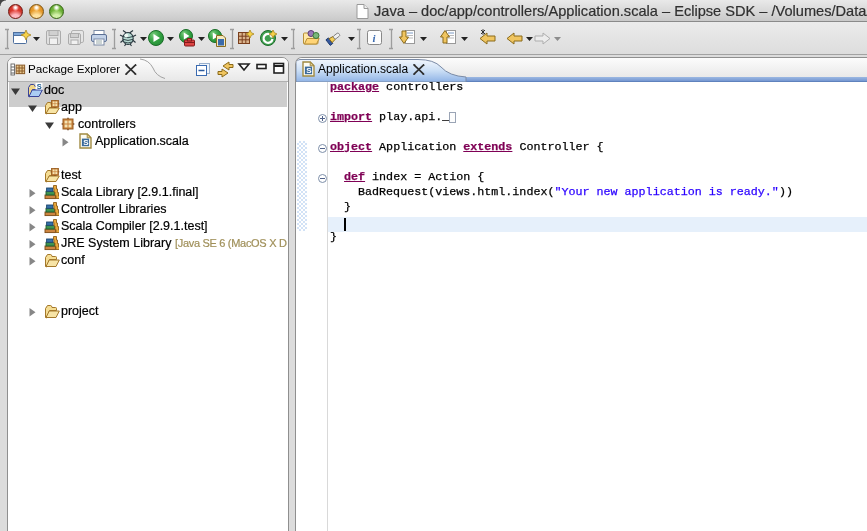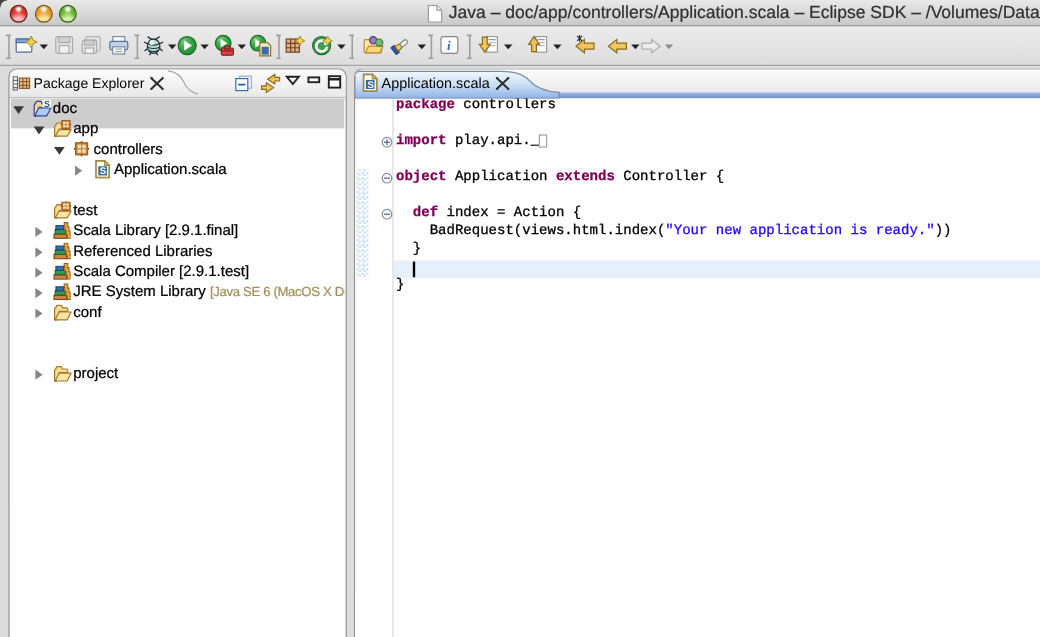--- a/index.html
+++ b/index.html
@@ -19,21 +19,21 @@
  background:linear-gradient(#fdfdfd,#e8e8e8);border-bottom:1px solid #b0b0b0;}
 .row{position:absolute;left:0;right:0;height:25px;font-size:12.5px;color:#000;}
 .row svg{position:absolute;}
 .row .lbl{position:absolute;top:1px;white-space:nowrap;-webkit-text-stroke:0.2px currentColor;}
 #etabs{position:absolute;left:0;top:0;right:0;height:19px;background:linear-gradient(#fcfcfc,#e9e9e9);}
 #eband{position:absolute;left:0;top:19px;right:0;height:5px;
  background:linear-gradient(#9cb8e2,#7698d2);border-bottom:1px solid #5f82bd;box-sizing:border-box;}
 #ecode{position:absolute;left:0;top:24px;right:0;bottom:0;background:#fff;
  font-family:"Liberation Mono",monospace;font-size:11.7px;}
 .cl{position:absolute;left:34px;height:15px;line-height:15px;white-space:pre;-webkit-text-stroke:0.25px currentColor;}
-.kw{color:#7f0055;font-weight:bold;}
+.kw{color:#7f0055;font-weight:bold;text-decoration:underline;}
 .st{color:#2a00ff;}
 #curline{position:absolute;left:32px;right:0;top:135px;height:15px;background:#e6f0fb;}
 #hatch{position:absolute;left:1px;top:59px;width:10px;height:90px;
  background:conic-gradient(#d2e2f6 90deg,#ffffff 90deg 180deg,#d2e2f6 180deg 270deg,#ffffff 270deg);background-size:4px 4px;}
 #foldsep{position:absolute;left:31px;top:0;bottom:0;width:1px;background:#d9d9d9;}
 .fold{position:absolute;left:21.5px;width:9px;height:9px;border:1px solid #7e8fa9;border-radius:50%;
  background:#fff;box-sizing:border-box;}
 .fold:after{content:"";position:absolute;left:1px;right:1px;top:3px;height:1px;background:#51628a;}
 .fold.plus:before{content:"";position:absolute;left:3px;top:1px;bottom:1px;width:1px;background:#51628a;}
 #cursor{position:absolute;left:48px;top:136px;width:2px;height:13px;background:#000;}
@@ -383,21 +383,21 @@
         </svg>
         <span class="lbl" style="left:52px">Scala Library [2.9.1.final]</span>
       </div>
   <div class="row" style="top:119px">
         <svg width="7" height="9" style="left:20px;top:4.5px">
           <use href="#tri-c"></use>
         </svg>
         <svg width="15" height="15" style="left:35px;top:1px">
           <use href="#ic-lib"></use>
         </svg>
-        <span class="lbl" style="left:52px">Referenced Libraries</span>
+        <span class="lbl" style="left:52px">Controller Libraries</span>
       </div>
   <div class="row" style="top:136px">
         <svg width="7" height="9" style="left:20px;top:4.5px">
           <use href="#tri-c"></use>
         </svg>
         <svg width="15" height="15" style="left:35px;top:1px">
           <use href="#ic-lib"></use>
         </svg>
         <span class="lbl" style="left:52px">Scala Compiler [2.9.1.test]</span>
       </div>

